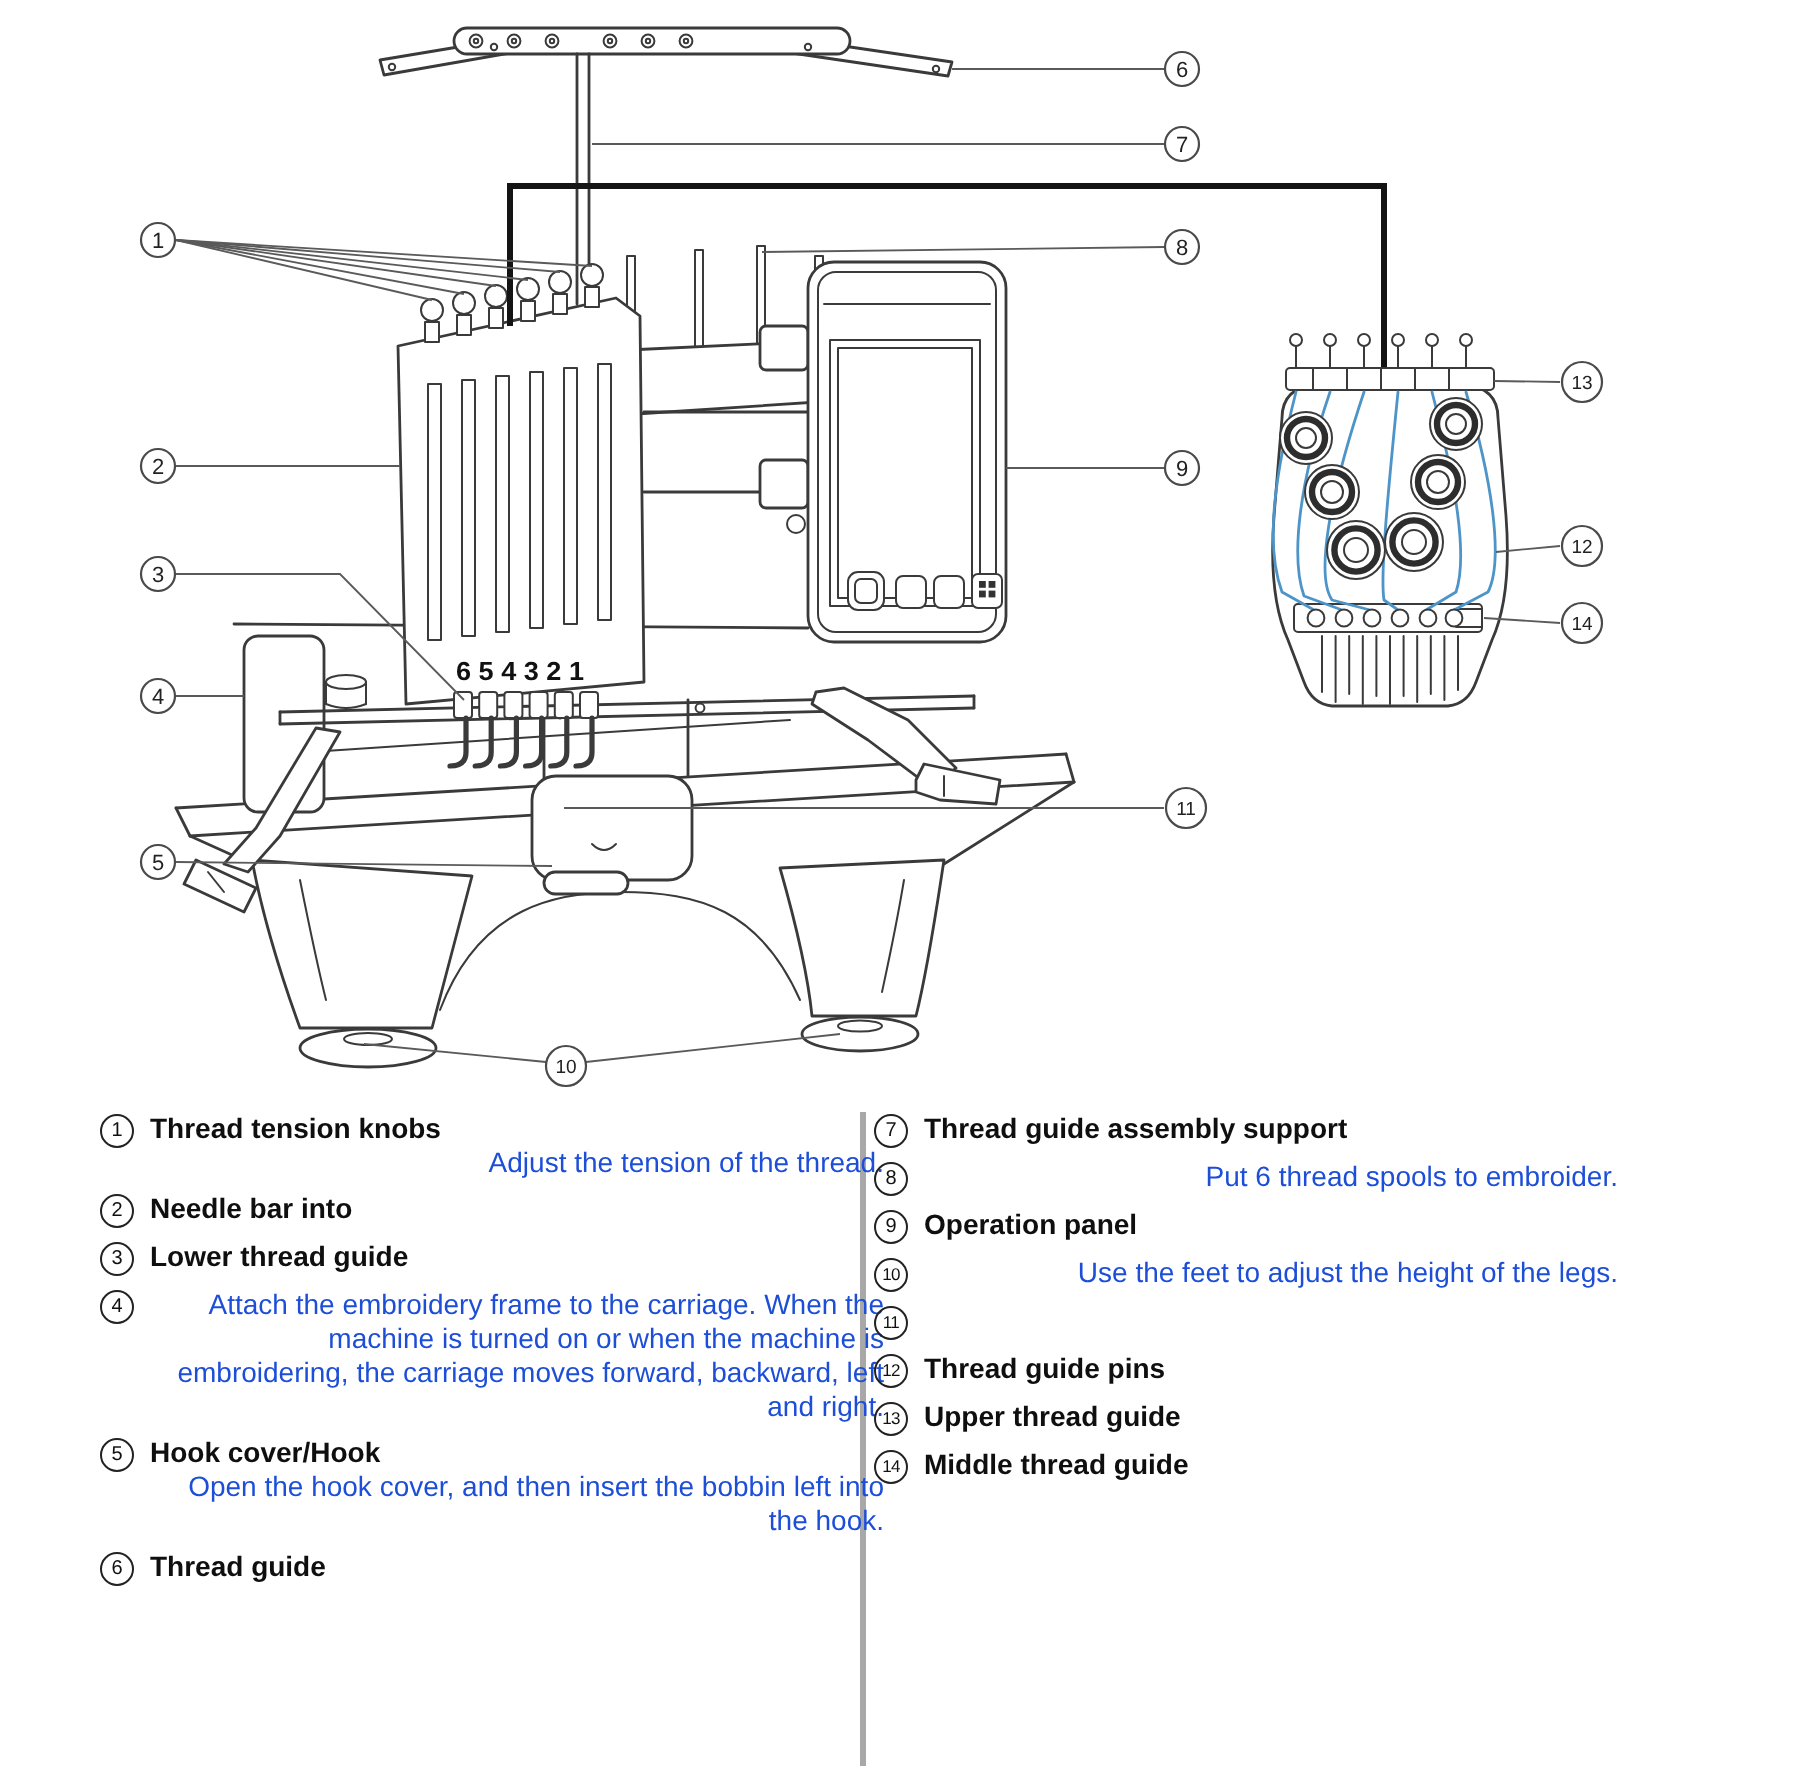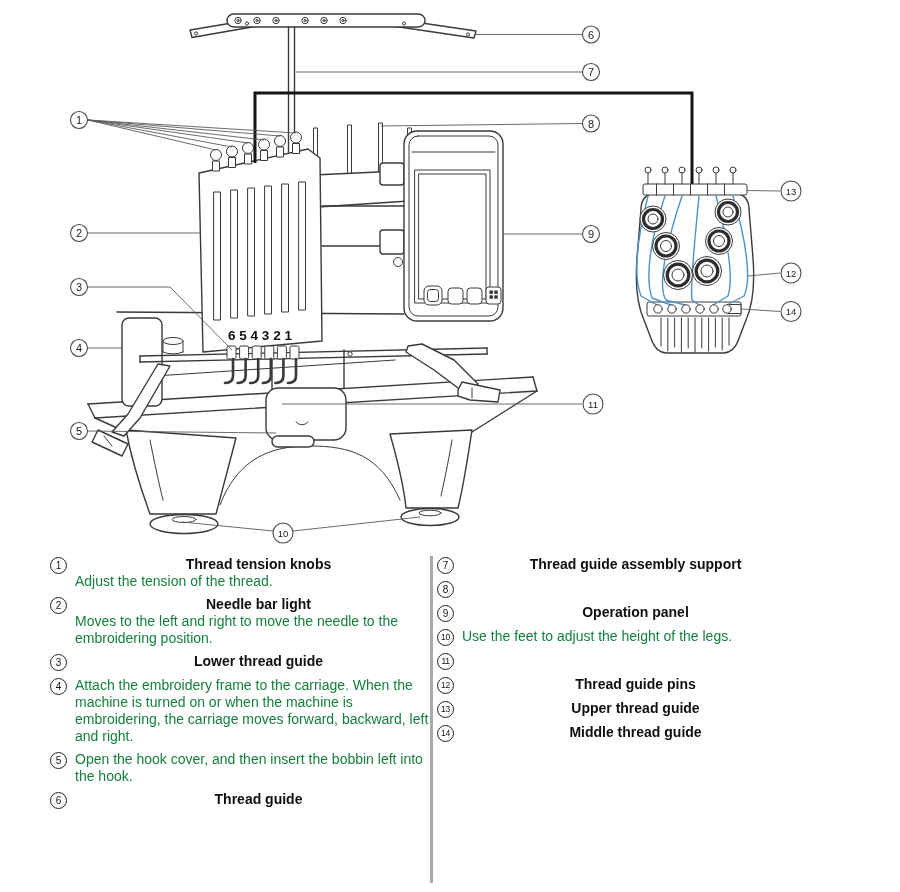--- a/index.html
+++ b/index.html
@@ -23,22 +23,22 @@
   
   .legend-col{position:absolute;top:556px;}
   .col-left{left:50px;width:392px;}
   .col-right{left:437px;width:372px;}
   .divider{position:absolute;left:430px;top:556px;width:2.5px;height:327px;background:#a8a8a8;}
   .li{display:flex;gap:8px;margin-bottom:6px;}
   .cn{flex:0 0 auto;width:15px;height:15px;border:1.1px solid #222;border-radius:50%;
       font-size:10px;line-height:15px;text-align:center;margin-top:1px;color:#111;}
   .cn2{font-size:8.5px;letter-spacing:-0.3px;}
   .ltx{flex:1;min-width:0;}
-  .ti{font-weight:bold;font-size:14px;line-height:17px;color:#0f0f0f;text-align:center;}
-  .de{font-size:14px;line-height:17px;color:#15803d;}
+  .ti{font-weight:bold;font-size:14px;line-height:17px;color:#0f0f0f;}
+  .de{font-size:14px;line-height:17px;color:#1d4ed8;text-align:right;}
 </style>
 </head>
 <body>
 
 <div class="diagram-wrap">
 <svg width="900" height="555" viewBox="0 0 900 555">
 
   <g>
     <polygon class="fw" points="190,30 253,19.5 255,26.5 192,37.5"></polygon>
     <polygon class="fw" points="398,19.5 476,31 474,38 396,26.5"></polygon>
@@ -389,39 +389,39 @@
   <div class="li">
     <span class="cn">1</span>
     <div class="ltx">
         <div class="ti">Thread tension knobs</div>
       <div class="de">Adjust the tension of the thread.</div>
       </div>
   </div>
   <div class="li">
     <span class="cn">2</span>
     <div class="ltx">
-        <div class="ti">Needle bar light</div>
-      <div class="de">Moves to the left and right to move the needle to the embroidering position.</div>
+        <div class="ti">Needle bar into</div>
       </div>
   </div>
   <div class="li">
     <span class="cn">3</span>
     <div class="ltx">
         <div class="ti">Lower thread guide</div>
       </div>
   </div>
   <div class="li">
     <span class="cn">4</span>
     <div class="ltx">
       <div class="de">Attach the embroidery frame to the carriage. When the machine is turned on or when the machine is embroidering, the carriage moves forward, backward, left and right.</div>
       </div>
   </div>
   <div class="li">
     <span class="cn">5</span>
     <div class="ltx">
+        <div class="ti">Hook cover/Hook</div>
       <div class="de">Open the hook cover, and then insert the bobbin left into the hook.</div>
       </div>
   </div>
   <div class="li">
     <span class="cn">6</span>
     <div class="ltx">
         <div class="ti">Thread guide</div>
       </div>
   </div>
 </div>
@@ -429,20 +429,21 @@
 <div class="legend-col col-right">
   <div class="li">
     <span class="cn">7</span>
     <div class="ltx">
         <div class="ti">Thread guide assembly support</div>
       </div>
   </div>
   <div class="li">
     <span class="cn">8</span>
     <div class="ltx">
+      <div class="de">Put 6 thread spools to embroider.</div>
       </div>
   </div>
   <div class="li">
     <span class="cn">9</span>
     <div class="ltx">
         <div class="ti">Operation panel</div>
       </div>
   </div>
   <div class="li">
     <span class="cn cn2">10</span>

